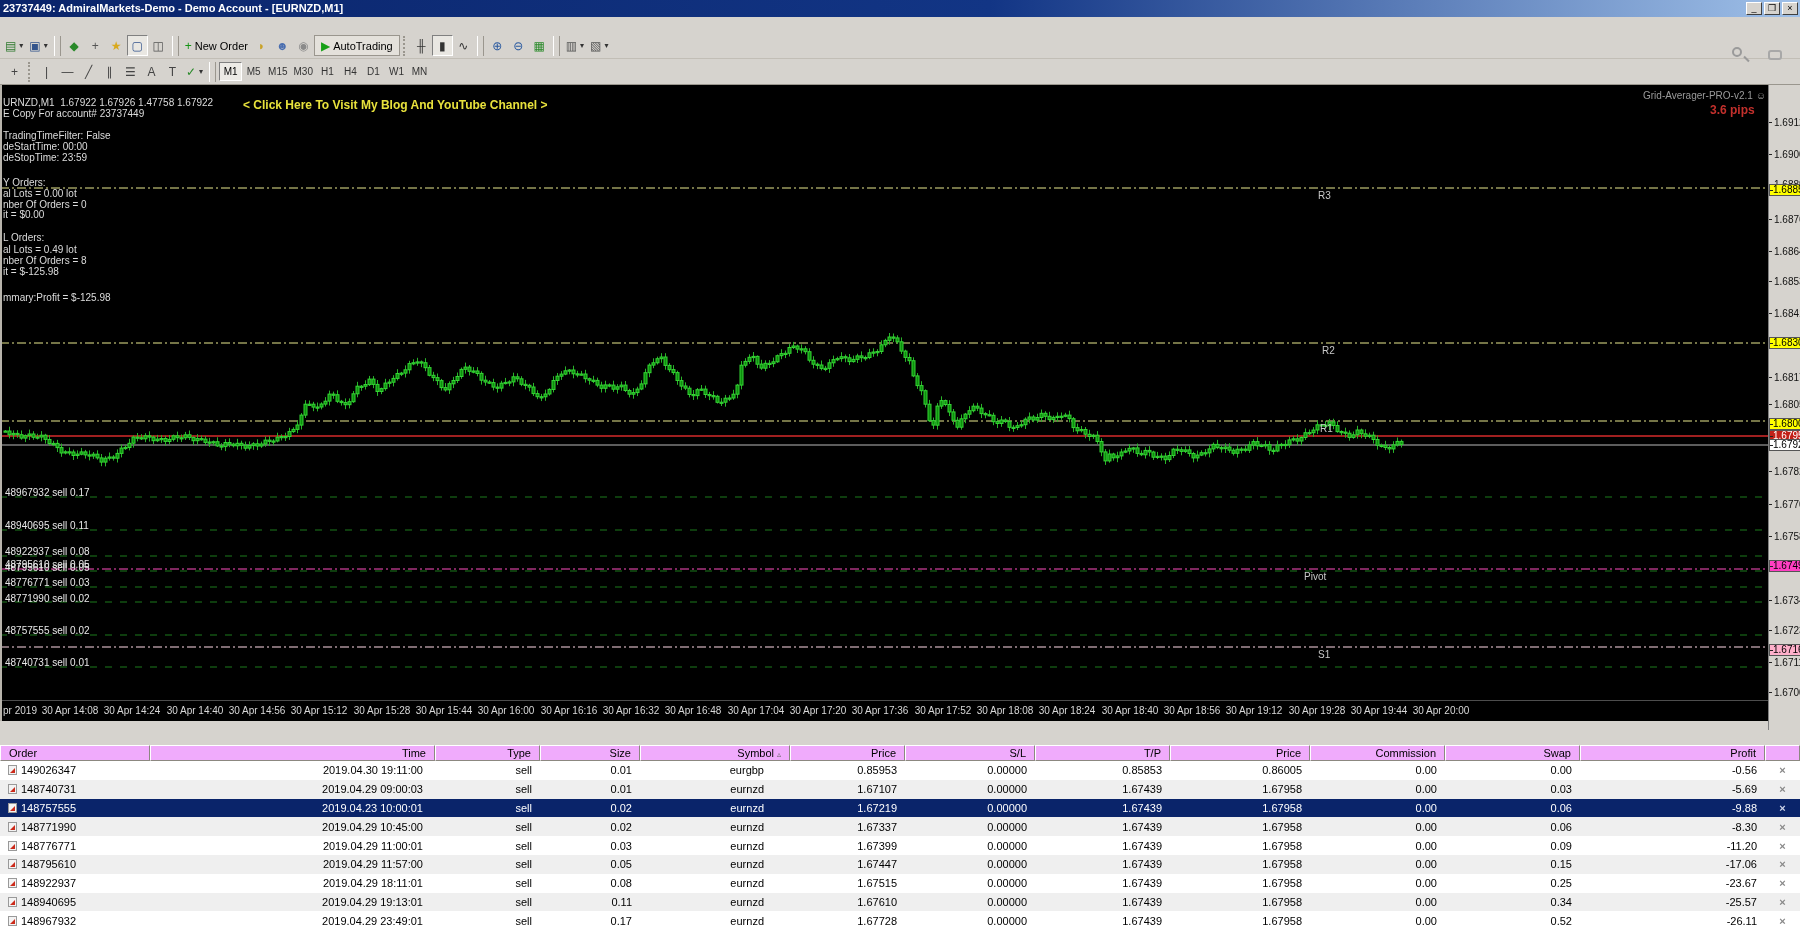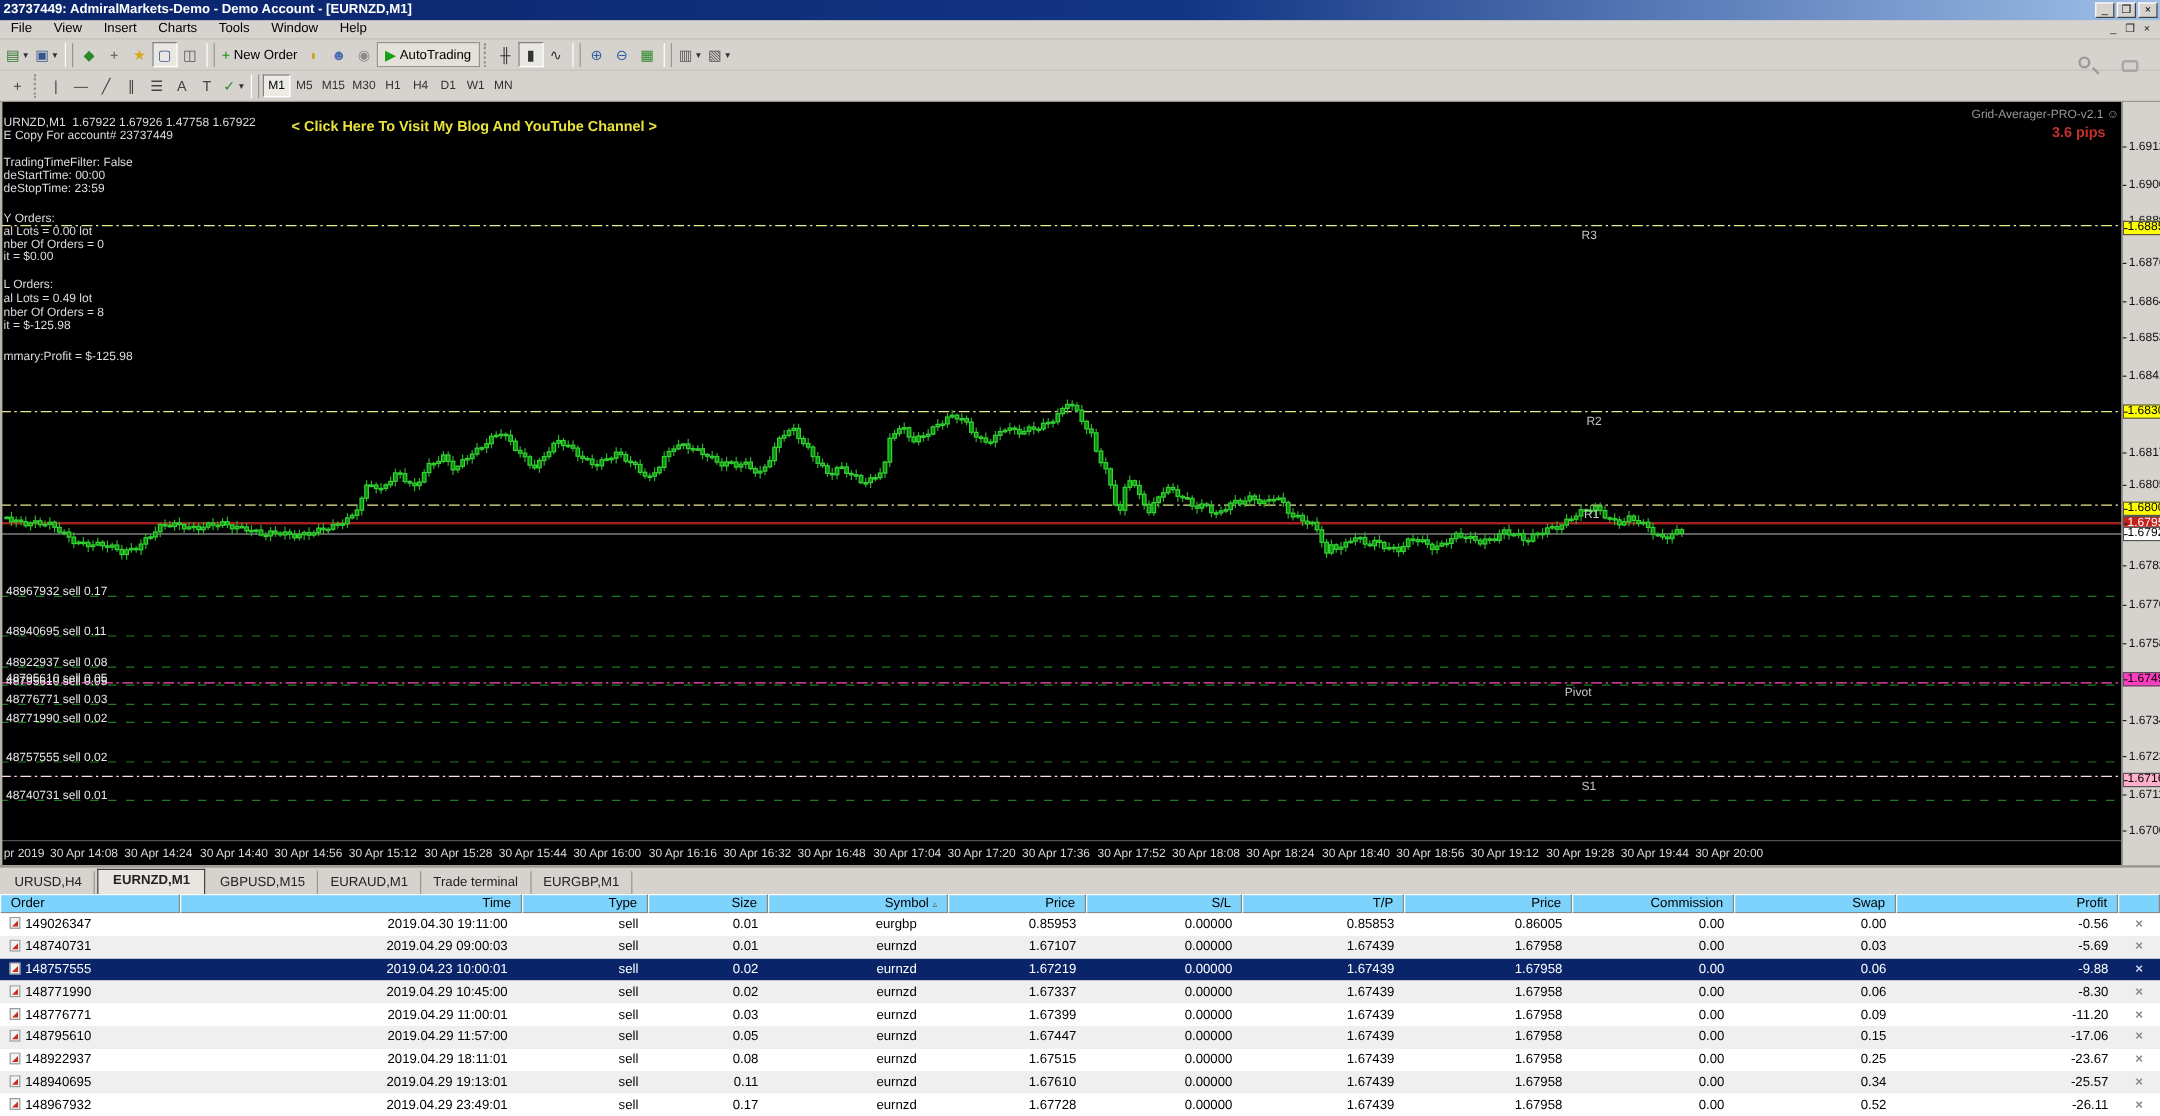--- a/index.html
+++ b/index.html
@@ -57,21 +57,21 @@
   .hl-white{background:#ffffff;color:#000;}
   .hl-magenta{background:#ff3fc3;color:#000;}
   .hl-pink{background:#ffb0cb;color:#000;}
 
   
   #tabbar{position:absolute;left:0;top:721px;width:1800px;height:24px;background:#d6d3ce;border-top:2px solid #9a968e;display:flex;align-items:flex-end;padding-left:2px;font-size:11px;}
   .tab{padding:3px 10px 4px 10px;color:#222;border-right:1px solid #9a968e;white-space:nowrap;}
   .tab.active{border:1px solid #404040;border-bottom:none;background:#e9e6e1;font-weight:bold;margin:0 2px;padding:3px 12px 5px 12px;}
 
   
-  #table-header{position:absolute;left:0;top:745px;width:1800px;height:16px;display:flex;background:#7dd3fc;font-size:11px;}
+  #table-header{position:absolute;left:0;top:745px;width:1800px;height:16px;display:flex;background:#f0abfc;font-size:11px;}
   .hcell{height:16px;line-height:15px;border-right:1px solid #8c8880;border-top:1px solid #fff;border-left:1px solid #fff;border-bottom:1px solid #8c8880;
     padding:0 8px;color:#000;white-space:nowrap;overflow:hidden;}
   .sortglyph{font-size:8px;color:#666;margin-left:3px;}
   #table-body{position:absolute;left:0;top:761px;width:1800px;height:169px;font-size:11px;}
   .trow{display:flex;height:18.8px;align-items:center;background:#fff;color:#000;}
   .trow.alt{background:#efefef;}
   .trow.sel{background:#0a246a;color:#fff;}
   .tcell{padding:0 8px;white-space:nowrap;overflow:hidden;}
   .rowicon{display:inline-block;width:9px;height:10px;background:#f3f3f3;border:1px solid #999;position:relative;margin-right:4px;vertical-align:-1px;}
   .rowicon:after{content:"";position:absolute;right:1px;bottom:1px;border-left:5px solid transparent;border-bottom:5px solid #cc2a1a;}
@@ -85,26 +85,20 @@
 
   <div id="titlebar">
     <span>23737449: AdmiralMarkets-Demo - Demo Account - [EURNZD,M1]</span>
     <span class="wctrls">
       <button class="wbtn">_</button>
       <button class="wbtn">❒</button>
       <button class="wbtn">×</button>
     </span>
   </div>
 
-  <div id="menubar">
-    <span id="menu-items"><span class="menu-item">File</span><span class="menu-item">View</span><span class="menu-item">Insert</span><span class="menu-item">Charts</span><span class="menu-item">Tools</span><span class="menu-item">Window</span><span class="menu-item">Help</span></span>
-    <span id="menuctrls">
-      <span>_</span><span>❒</span><span>×</span>
-    </span>
-  </div>
 
   <div id="toolbar1">
       <button class="tbtn">
         <span style="color: rgb(47, 122, 47);">▤</span>
         <span class="dd">▾</span>
       </button>
       <button class="tbtn">
         <span style="color: rgb(51, 84, 140);">▣</span>
         <span class="dd">▾</span>
       </button>
@@ -1014,28 +1008,20 @@
       <div class="tick" style="top: 602px;">1.6700</div>
       <div class="tick hl hl-yellow" style="top: 99px;">1.6885</div>
       <div class="tick hl hl-yellow" style="top: 252px;">1.6830</div>
       <div class="tick hl hl-yellow" style="top: 333px;">1.6800</div>
       <div class="tick hl hl-red" style="top: 345px;">1.6795</div>
       <div class="tick hl hl-white" style="top: 354px;">1.6792</div>
       <div class="tick hl hl-magenta" style="top: 475px;">1.6749</div>
       <div class="tick hl hl-pink" style="top: 559px;">1.6716</div>
     </div>
 
-  <div id="tabbar">
-      <div class="tab">URUSD,H4</div>
-      <div class="tab active">EURNZD,M1</div>
-      <div class="tab">GBPUSD,M15</div>
-      <div class="tab">EURAUD,M1</div>
-      <div class="tab">Trade terminal</div>
-      <div class="tab">EURGBP,M1</div>
-    </div>
 
   <div id="table-header">
       <div class="hcell" style="width: 150px; text-align: left;">Order</div>
       <div class="hcell" style="width: 285px; text-align: right;">Time</div>
       <div class="hcell" style="width: 105px; text-align: right;">Type</div>
       <div class="hcell" style="width: 100px; text-align: right;">Size</div>
       <div class="hcell" style="width: 150px; text-align: right;">Symbol<span class="sortglyph">▵</span></div>
       <div class="hcell" style="width: 115px; text-align: right;">Price</div>
       <div class="hcell" style="width: 130px; text-align: right;">S/L</div>
       <div class="hcell" style="width: 135px; text-align: right;">T/P</div>

